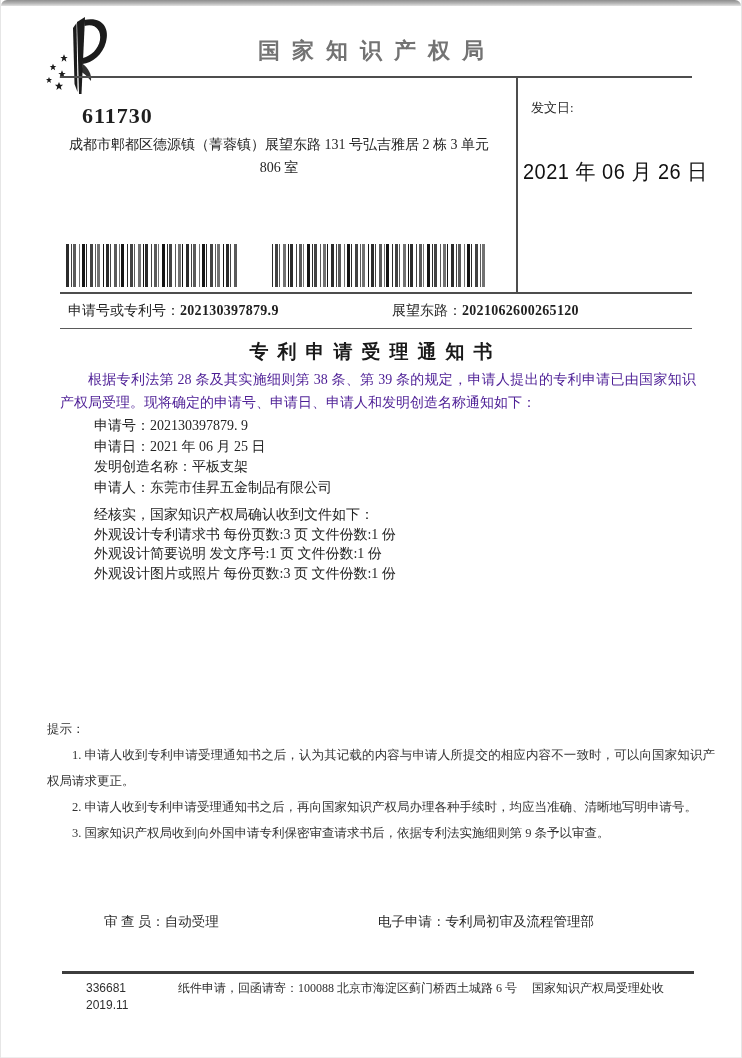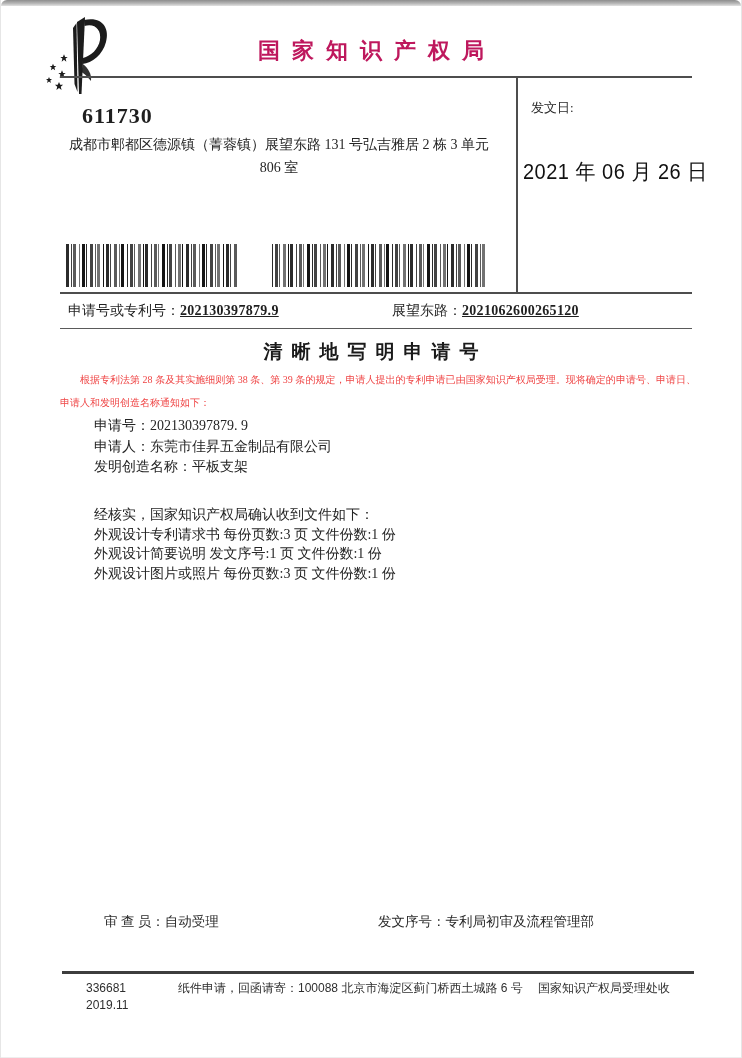--- a/index.html
+++ b/index.html
@@ -11,21 +11,21 @@
   }
   .top-edge {
     position:absolute; left:1px; right:1px; top:0; height:6px;
     background:linear-gradient(180deg,#8d8d8d 0%,#b5b5b5 55%,#e2e2e2 100%);
     border-radius:9px 9px 0 0;
   }
   .logo { position:absolute; left:40px; top:14px; width:72px; height:84px; }
   .agency {
     position:absolute; left:0; top:36px; width:100%;
     text-align:center; font-size:22px; font-weight:bold;
-    letter-spacing:12px; text-indent:12px; color:#be185d;
+    letter-spacing:12px; text-indent:12px; color:#737373;
   }
   .hr { position:absolute; background:#4d4d4d; }
   .hr1 { left:60px; top:76px; width:632px; height:2px; }
   .vline { position:absolute; left:516px; top:77px; width:2px; height:216px; background:#4d4d4d; }
   .hr2 { left:60px; top:292px; width:632px; height:2px; }
   .hr3 { left:60px; top:328px; width:632px; height:1px; background:#5a5a5a; }
   .footer-rule { left:62px; top:971px; width:632px; height:3px; background:#3d3d3d; }
 
   .dispatch-label { position:absolute; left:531px; top:99px; font-size:13px; color:#2a2a2a; }
   .dispatch-date {
@@ -41,49 +41,49 @@
   }
 
   .barcode { position:absolute; top:244px; height:43px; }
   .barcode-left { left:66px; width:172px; }
   .barcode-right { left:272px; width:214px; }
   .barcode i { position:absolute; top:0; bottom:0; background:#141414; }
 
   .numrow { position:absolute; left:0; top:302px; width:100%; font-size:14px; }
   .numrow .g1 { position:absolute; left:68px; top:0; white-space:nowrap; }
   .numrow .g2 { position:absolute; left:392px; top:0; white-space:nowrap; }
-  .numrow b { font-weight:bold; letter-spacing:0.3px;text-decoration:underline; }
+  .numrow b { font-weight:bold; letter-spacing:0.3px; }
 
   .notice-title {
     position:absolute; left:0; top:339px; width:100%; text-align:center;
     font-size:19px; font-weight:bold; letter-spacing:9px; text-indent:9px; color:#1a1a1a;
   }
   .intro {
     position:absolute; left:60px; top:369px; width:636px;
-    font-size:10px; line-height:22.5px; text-indent:2em; text-align:justify; color:#ef4444;
+    font-size:14px; line-height:22.5px; text-indent:2em; text-align:justify; color:#4c1d95;
   }
   .fields { position:absolute; left:94px; top:416px; font-size:14px; line-height:20.5px; color:#242424; }
   .received { position:absolute; left:94px; top:505px; font-size:14px; line-height:19.5px; color:#242424; }
 
   .tips { position:absolute; left:47px; top:716px; width:668px; font-size:12.5px; line-height:26px; color:#333; }
   .tips p { margin:0; text-indent:2em; text-align:justify; }
   .tips .tips-label { text-indent:0; }
 
   .signoff { position:absolute; left:0; top:913px; width:100%; font-size:13.5px; color:#2a2a2a; }
   .signoff .examiner { position:absolute; left:104px; white-space:nowrap; }
   .signoff .dept { position:absolute; left:378px; white-space:nowrap; }
 
   .footer-table {
     position:absolute; left:86px; top:980px; width:628px;
     display:grid; grid-template-columns:92px 1fr; column-gap:0;
     font-family:"Liberation Sans","DejaVu Sans",sans-serif;
     font-size:12px; line-height:16.5px; color:#2e2e2e;
   }
   .footer-table .code { white-space:nowrap; }
-  .footer-table .txt { text-align:justify; }
+  .footer-table .txt { text-align:justify;font-family:Liberation Serif, serif; }
 </style>
 </head>
 <body>
 
 <div class="page">
 
   <div class="top-edge"></div>
 
   <svg class="logo" viewBox="0 0 72 84" xmlns="http://www.w3.org/2000/svg">
     <g fill="#1c1c1c">
@@ -222,43 +222,50 @@
     <span class="g1">
       <span>申请号或专利号：</span><b>202130397879.9</b>
     </span>
     <span class="g2">
       <span>展望东路：</span><b>2021062600265120</b>
     </span>
   </div>
 
   <div class="hr hr3"></div>
 
-  <div class="notice-title">清晰地写明申请号</div>
+  <div class="notice-title">专利申请受理通知书</div>
   <div class="intro">根据专利法第 28 条及其实施细则第 38 条、第 39 条的规定，申请人提出的专利申请已由国家知识产权局受理。现将确定的申请号、申请日、申请人和发明创造名称通知如下：</div>
 
   <div class="fields">
     <div><span>申请号：</span><span>202130397879. 9</span></div>
+    <div><span>申请日：</span><span>2021 年 06 月 25 日</span></div>
+    <div><span>发明创造名称：</span><span>平板支架</span></div>
     <div><span>申请人：</span><span>东莞市佳昇五金制品有限公司</span></div>
-    <div><span>发明创造名称：</span><span>平板支架</span></div>
   </div>
 
   <div class="received">
     <div>经核实，国家知识产权局确认收到文件如下：</div>
     <div>外观设计专利请求书 每份页数:3 页  文件份数:1 份</div>
     <div>外观设计简要说明 发文序号:1 页  文件份数:1 份</div>
     <div>外观设计图片或照片 每份页数:3 页  文件份数:1 份</div>
   </div>
 
+  <div class="tips">
+    <p class="tips-label">提示：</p>
+    <p>1. 申请人收到专利申请受理通知书之后，认为其记载的内容与申请人所提交的相应内容不一致时，可以向国家知识产权局请求更正。</p>
+    <p>2. 申请人收到专利申请受理通知书之后，再向国家知识产权局办理各种手续时，均应当准确、清晰地写明申请号。</p>
+    <p>3. 国家知识产权局收到向外国申请专利保密审查请求书后，依据专利法实施细则第 9 条予以审查。</p>
+  </div>
 
   <div class="signoff">
     <span class="examiner">
       <span>审 查 员：</span><span>自动受理</span>
     </span>
     <span class="dept">
-      <span>发文序号：</span><span>专利局初审及流程管理部</span>
+      <span>电子申请：</span><span>专利局初审及流程管理部</span>
     </span>
   </div>
 
   <div class="hr footer-rule"></div>
   <div class="footer-table">
     <div class="code">336681</div>
     <div class="txt">纸件申请，回函请寄：100088  北京市海淀区蓟门桥西土城路 6 号　 国家知识产权局受理处收</div>
     <div class="code">2019.11</div>
   </div>
 

